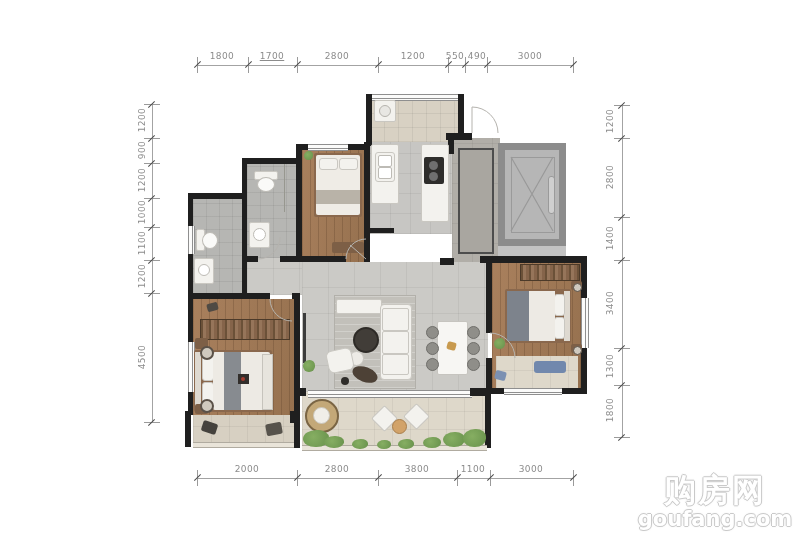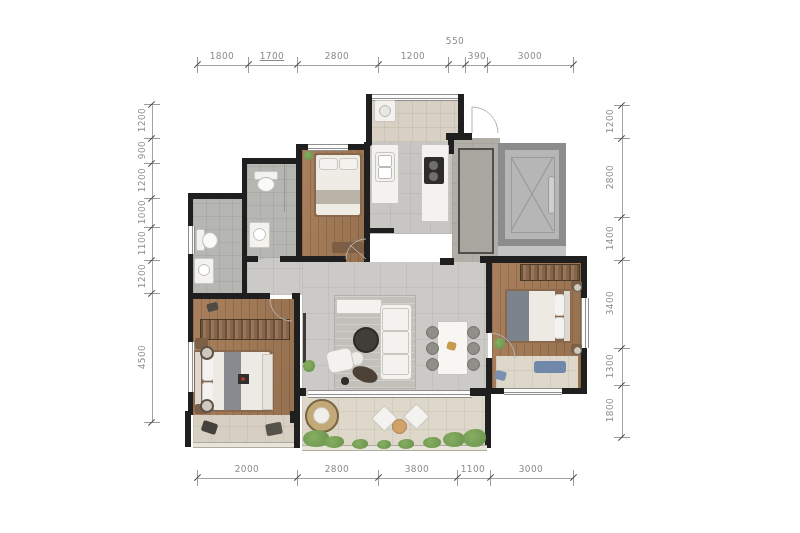--- a/index.html
+++ b/index.html
@@ -95,22 +95,22 @@
     <i class="tkh" style="left:614px;top:217px;"></i>
     <i class="tkh" style="left:614px;top:260px;"></i>
     <i class="tkh" style="left:614px;top:348px;"></i>
     <i class="tkh" style="left:614px;top:385px;"></i>
     <i class="tkh" style="left:614px;top:437px;"></i>
 
     <span class="dlab" style="left:202px;top:51px;width:40px;">1800</span>
     <span class="dlab" style="left:252px;top:51px;width:40px;text-decoration:underline;">1700</span>
     <span class="dlab" style="left:317px;top:51px;width:40px;">2800</span>
     <span class="dlab" style="left:393px;top:51px;width:40px;">1200</span>
-    <span class="dlab" style="left:445px;top:36px;width:20px;">550</span>
-    <span class="dlab" style="left:467px;top:51px;width:20px;">390</span>
+    <span class="dlab" style="left:445px;top:51px;width:20px;">550</span>
+    <span class="dlab" style="left:467px;top:51px;width:20px;">490</span>
     <span class="dlab" style="left:510px;top:51px;width:40px;">3000</span>
 
     <span class="dlab" style="left:227px;top:464px;width:40px;">2000</span>
     <span class="dlab" style="left:317px;top:464px;width:40px;">2800</span>
     <span class="dlab" style="left:397px;top:464px;width:40px;">3800</span>
     <span class="dlab" style="left:453px;top:464px;width:40px;">1100</span>
     <span class="dlab" style="left:511px;top:464px;width:40px;">3000</span>
 
     <span class="dlab rot" style="left:120px;top:115px;width:44px;">1200</span>
     <span class="dlab rot" style="left:120px;top:145px;width:44px;">900</span>
@@ -306,14 +306,18 @@
 
     <path d="M258 259 A22 22 0 0 0 280 237" stroke="#b5b3ae" stroke-width="1" fill="none"></path>
 
     <path d="M346 259 A20 20 0 0 1 366 239 M366 259 L350 245" stroke="#b5b3ae" stroke-width="1" fill="none"></path>
 
     <path d="M270 299 A22 22 0 0 0 292 321" stroke="#b5b3ae" stroke-width="1" fill="none"></path>
 
     <path d="M490 333 A25 25 0 0 1 515 358" stroke="#b5b3ae" stroke-width="1" fill="none"></path>
   </svg>
 
+  <div id="wm">
+    <div class="l1">购房网</div>
+    <div class="l2">goufang.com</div>
+  </div>
 
 </div>
 
 </body></html>

